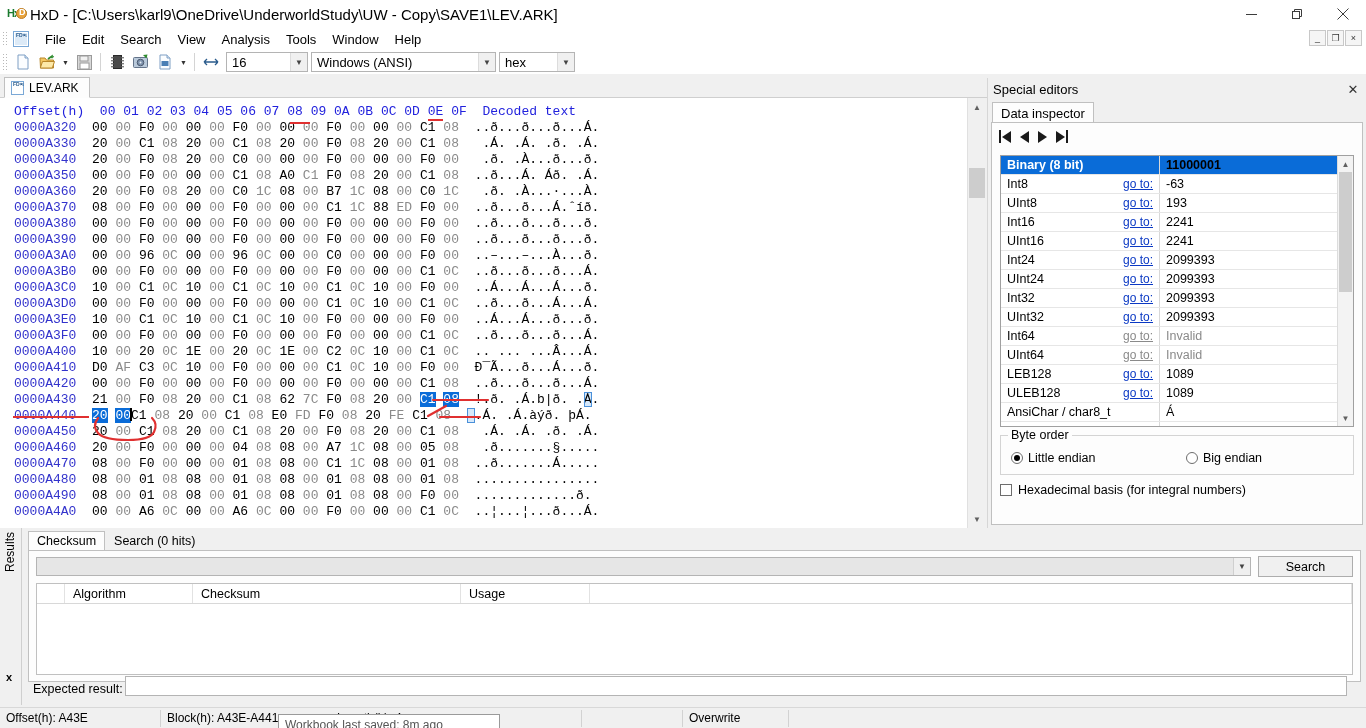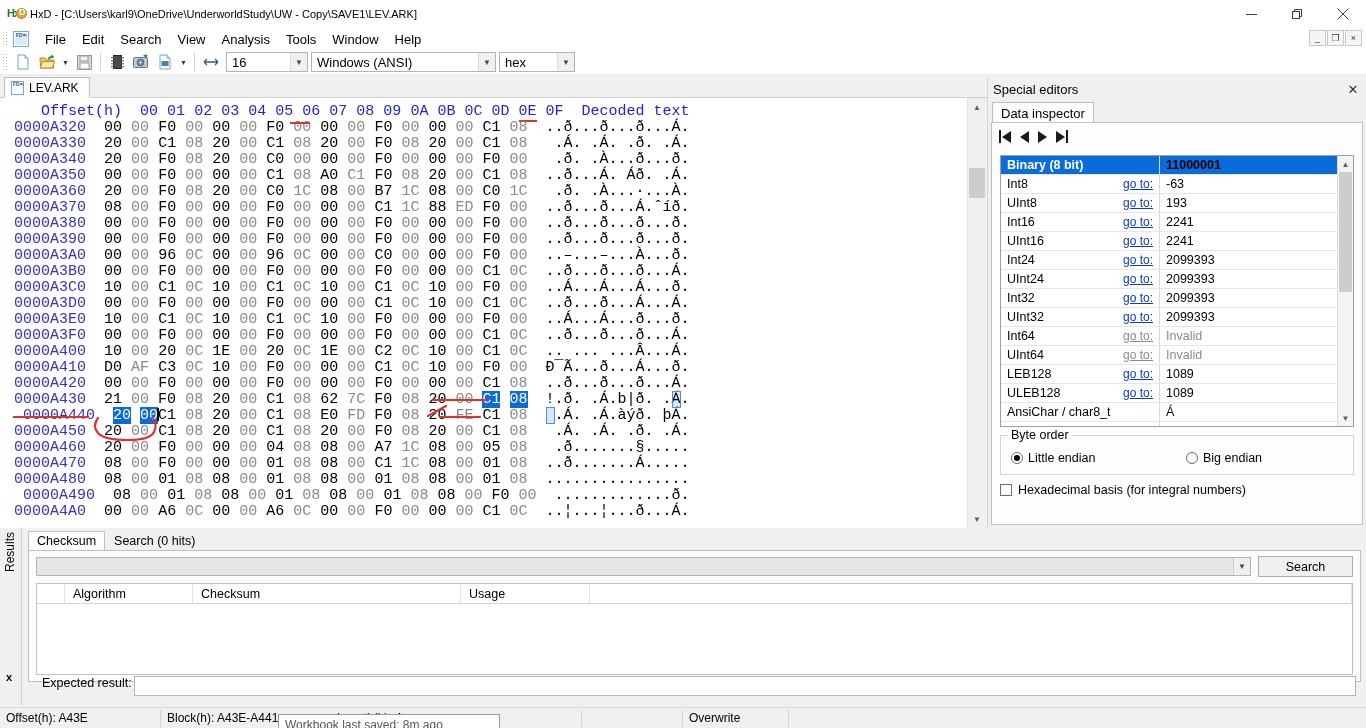--- a/index.html
+++ b/index.html
@@ -29,21 +29,21 @@
     color:#1a7a2e; font-family:"Liberation Sans",sans-serif; letter-spacing:-1px;
   }
   .title-icon .dot {
     position:absolute; left:9px; top:2px; width:11px; height:11px;
     border-radius:50%; background:#e8a33d; border:1px solid #c07c20;
   }
   .title-icon .dot::after{
     content:"D"; position:absolute; left:2px; top:-2px; font-size:9px;
     color:#fff; font-weight:bold;
   }
-  .title-text { font-size:11px; color:#000; white-space:nowrap; }
+  .title-text { font-size:15px; color:#000; white-space:nowrap; }
   .winbtns { position:absolute; right:0; top:0; height:28px; display:flex; }
   .winbtn {
     width:46px; height:28px; display:flex; align-items:center; justify-content:center;
     color:#3c3c3c; font-size:13px;
   }
   .winbtn svg { display:block; }
 
   
   .menubar {
     position:absolute; left:0; top:28px; width:1366px; height:22px;
@@ -126,21 +126,21 @@
   }
 
   
   .hexpane {
     position:absolute; left:0; top:98px; width:985px; height:430px;
     background:#ffffff; overflow:hidden;
   }
   .hexinner { position:absolute; left:0; top:0; }
   .hexrow {
     height:16px; line-height:16px; white-space:pre;
-    font-family:"Liberation Mono","DejaVu Sans Mono",monospace; font-size:15px;text-align:right;
+    font-family:"Liberation Mono","DejaVu Sans Mono",monospace; font-size:13px;
   }
   .hdr .off, .hdr .col, .hdr .dec { color:#2222dd; }
   .hdr .col.cur { border-bottom:2px solid #e03030; }
   .off { color:#3333cc; }
   .b-even { color:#000000; }
   .b-odd  { color:#8a8a8a; }
   .dec { color:#000000; }
   .sel { background:#0a6cd8; color:#ffffff !important; }
   .selbox {
     background:#d6e8fa; outline:1px solid #4a90d9; outline-offset:-1px;
@@ -280,21 +280,21 @@
   .bp-grid {
     position:absolute; left:7px; top:32px; right:7px; bottom:6px;
     border:1px solid #c0c0c0; background:#fff;
   }
   .bp-head { display:flex; height:20px; border-bottom:1px solid #d8d8d8; }
   .bp-col {
     display:flex; align-items:center; padding-left:8px; font-size:12.5px;
     border-right:1px solid #e2e2e2; background:#fff;
   }
   .expected {
-    position:absolute; left:19px; top:148px; display:flex; align-items:flex-start; gap:2px;
+    position:absolute; left:10px; top:148px; display:flex; align-items:flex-end; gap:2px;
   }
   .expected .lbl { font-size:12.5px; }
   .expected .inp {
     width:1222px; height:20px; background:#fff; border:1px solid #b4b4b4;
   }
 
   
   .statusbar {
     position:absolute; left:0; top:707px; width:1366px; height:21px;
     background:#f0f0f0; border-top:1px solid #d8d8d8; display:flex; align-items:center;

